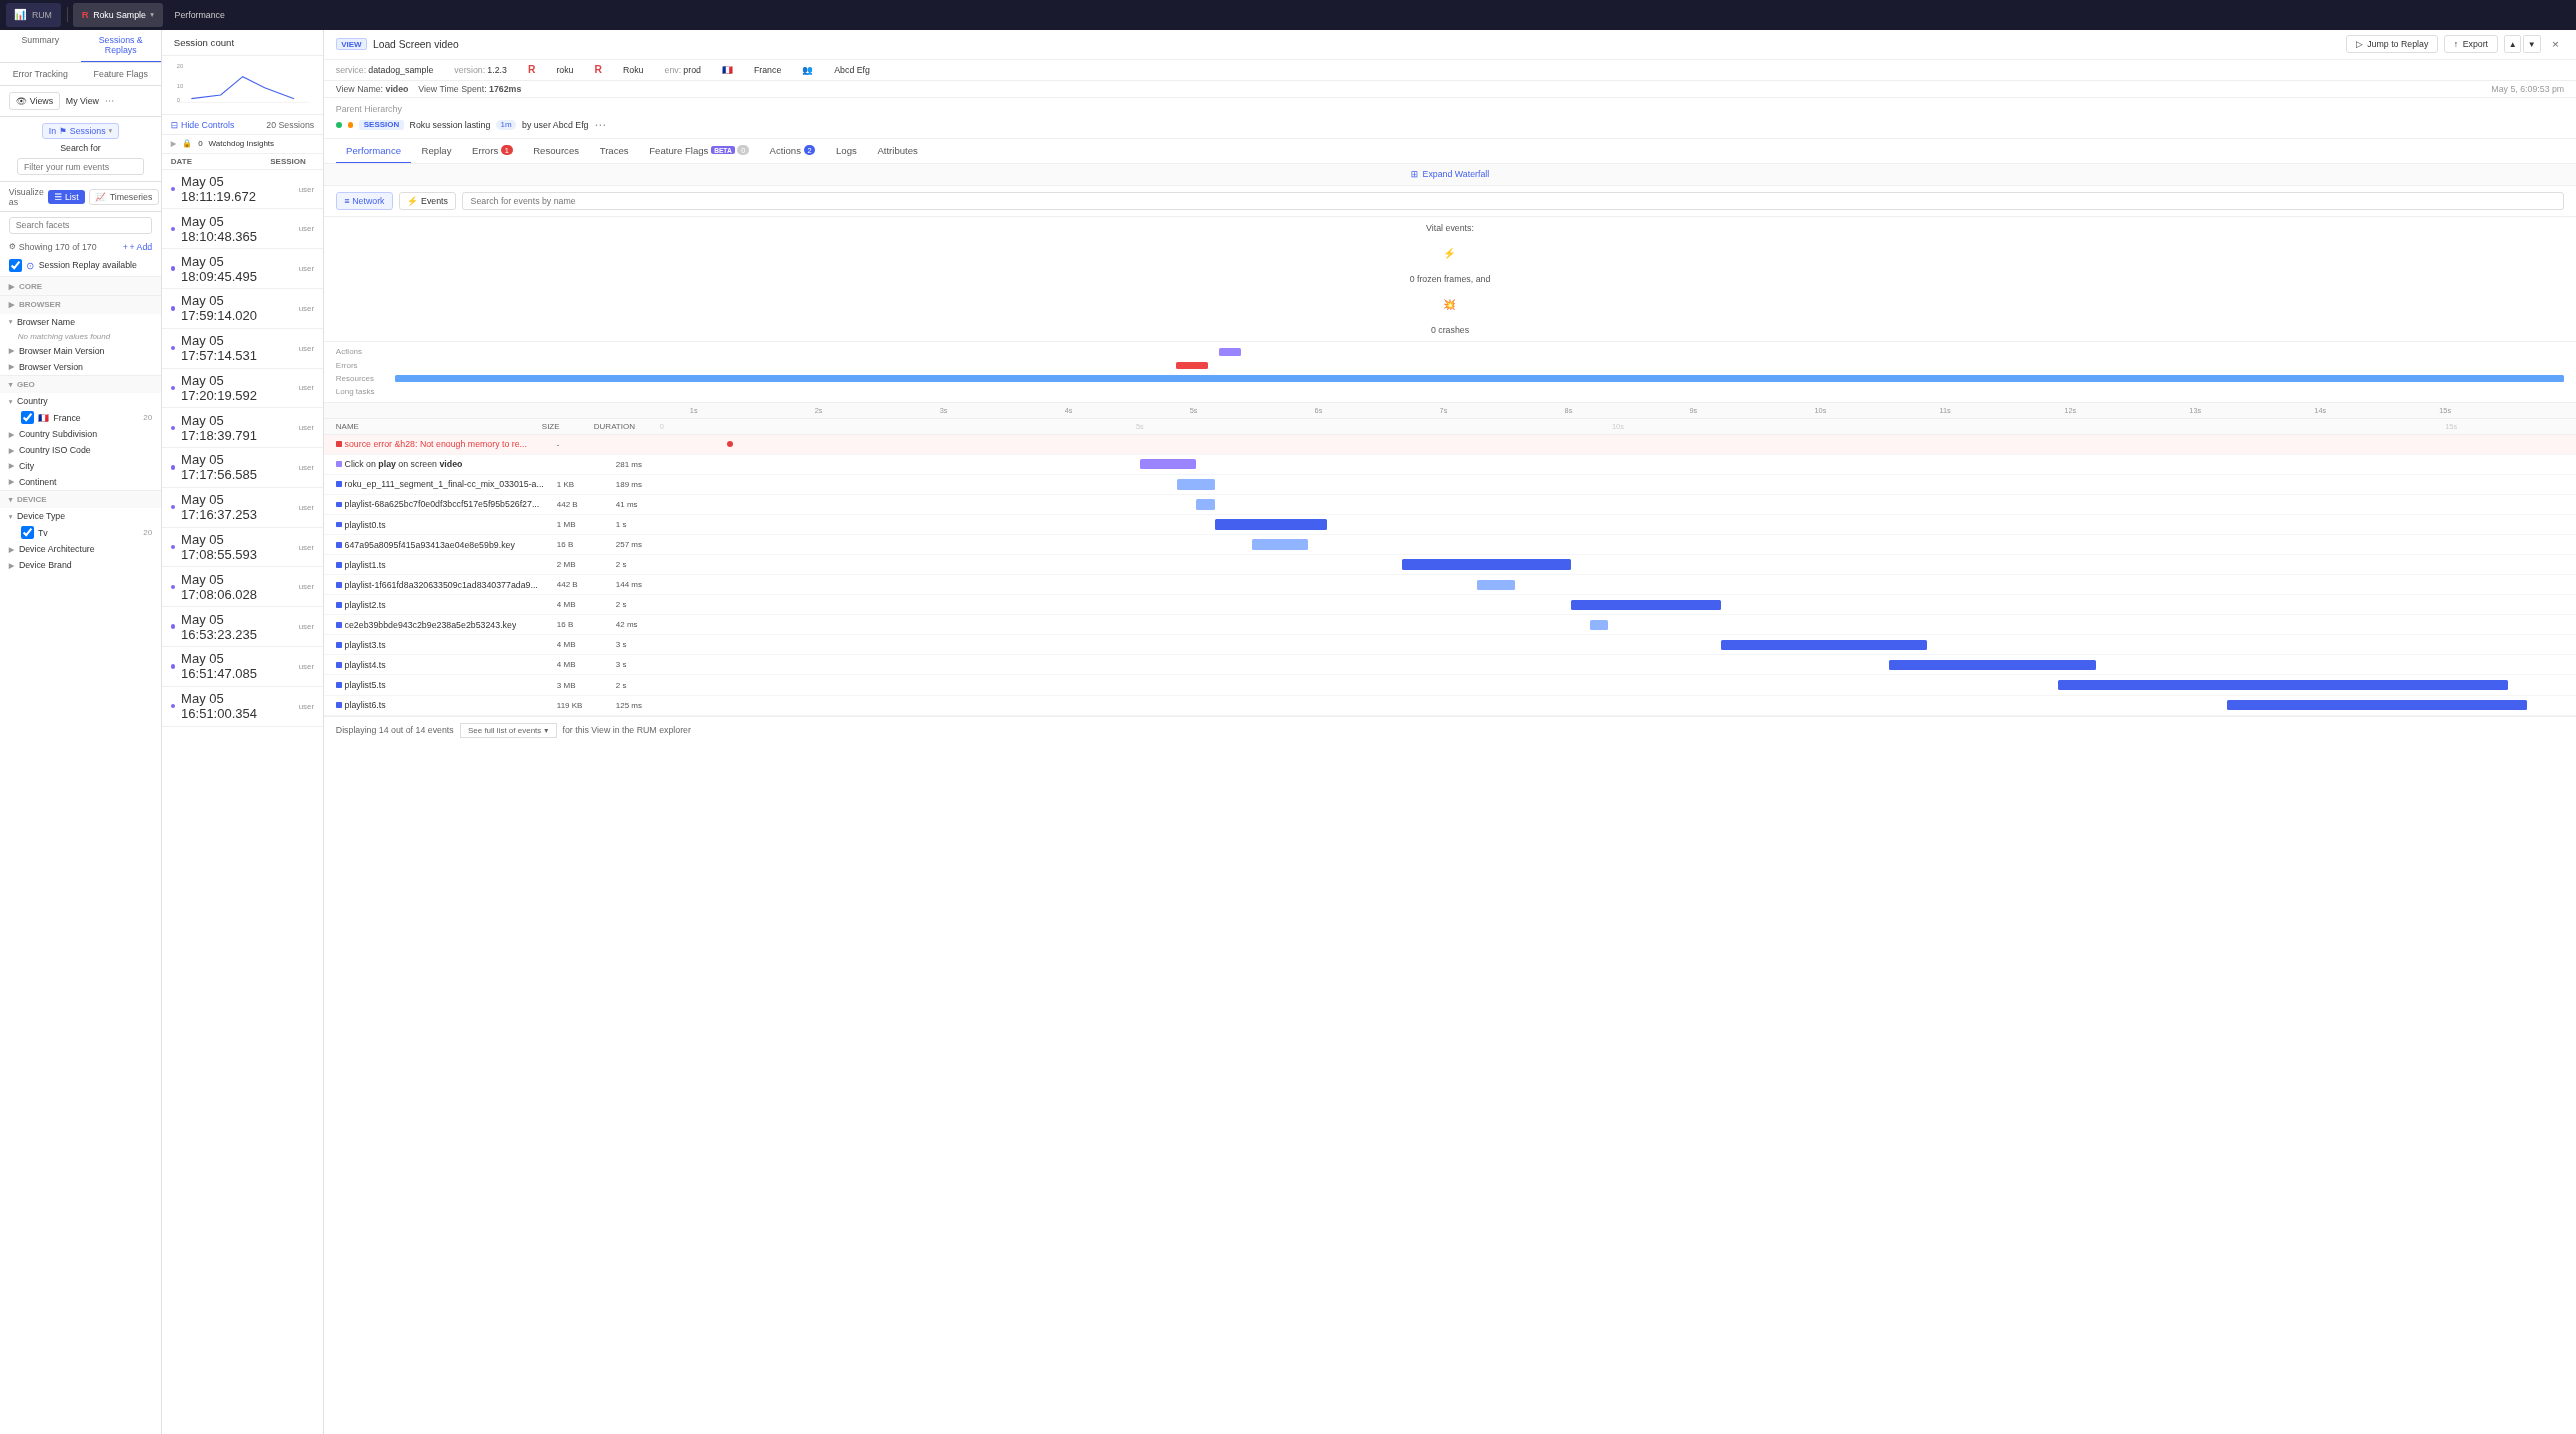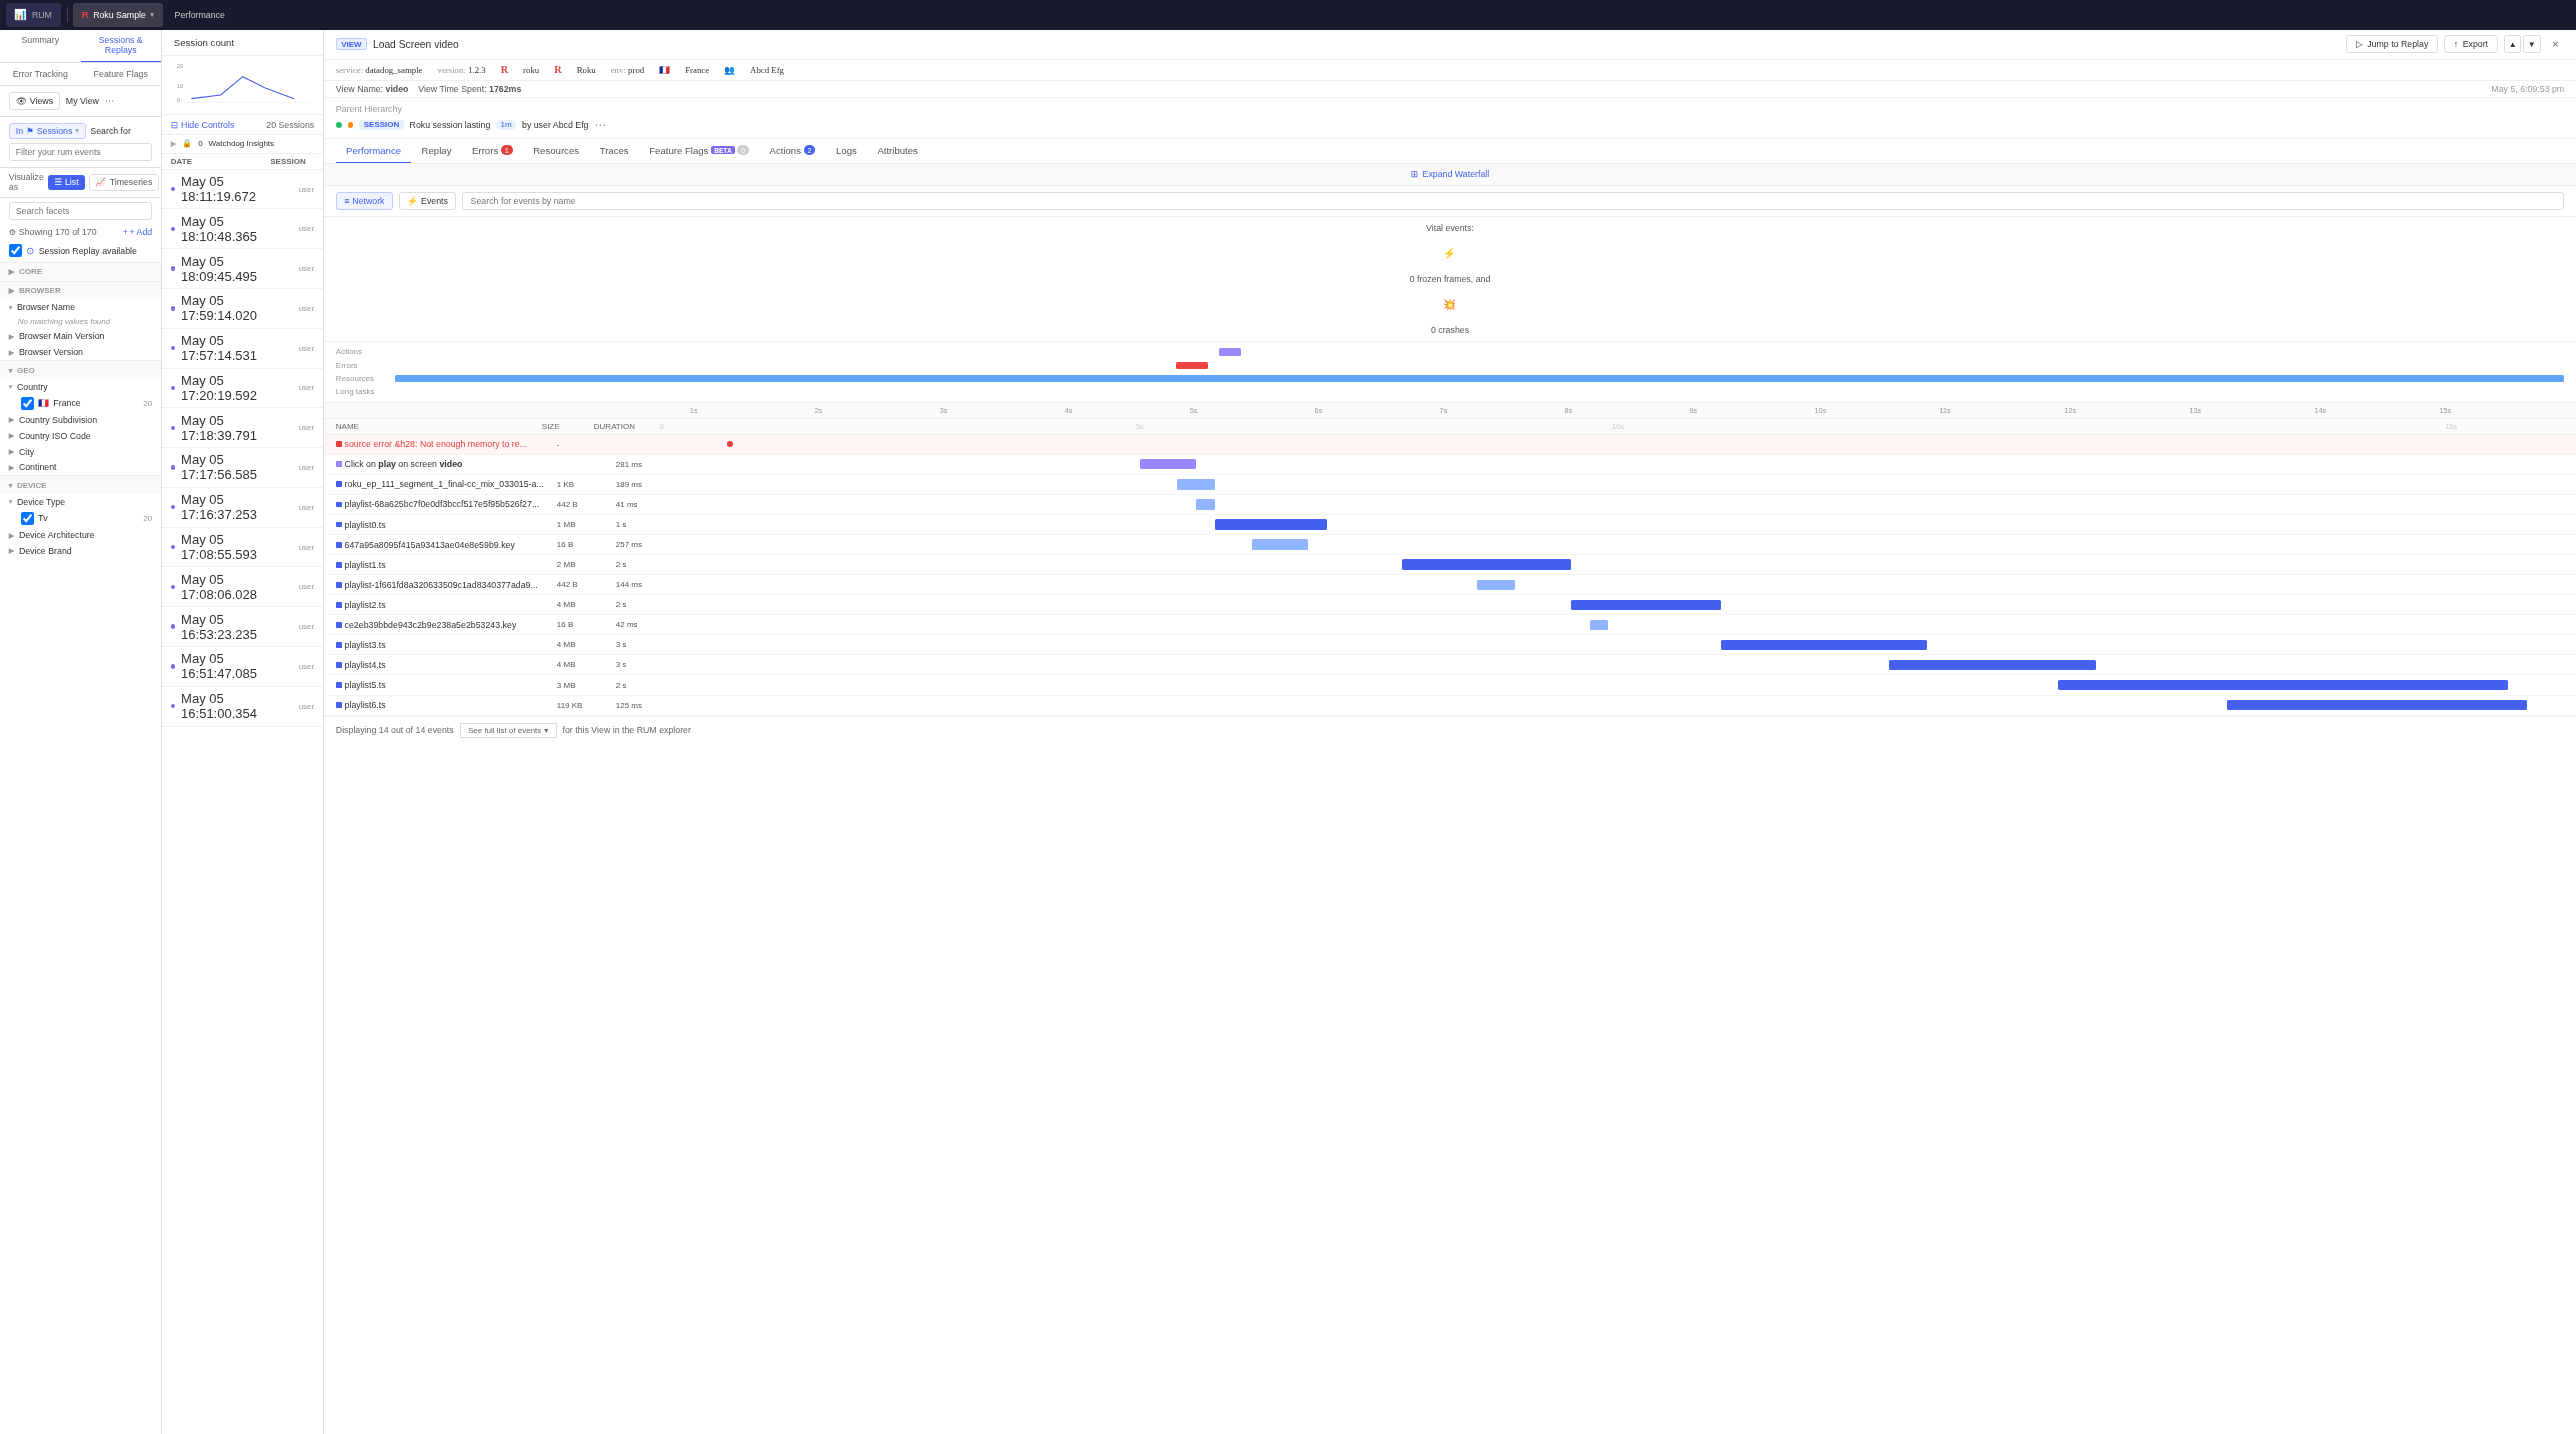--- a/index.html
+++ b/index.html
@@ -19,21 +19,21 @@
     .sidebar { width: 162px; background: #fff; border-right: 0.7px solid #e0e0e0; display: flex; flex-direction: column; overflow-y: auto; flex-shrink: 0; }
     .sidebar-nav-tabs { display: flex; border-bottom: 0.7px solid #e0e0e0; }
     .sidebar-nav-tab { flex: 1; text-align: center; padding: 5.9px 2.9px; font-size: 8.8px; cursor: pointer; color: #666; }
     .sidebar-nav-tab.active { color: #4361ee; border-bottom: 1.5px solid #4361ee; }
 
     .views-bar { display: flex; align-items: center; gap: 5.9px; padding: 5.9px 8.8px; border-bottom: 0.7px solid #e0e0e0; }
     .views-btn { display: flex; align-items: center; gap: 2.9px; padding: 2.9px 5.9px; border: 0.7px solid #ddd; border-radius: 2.9px; background: #fff; font-size: 8.8px; cursor: pointer; color: #333; }
     .my-view-label { font-size: 8.8px; color: #333; font-weight: 500; }
     .more-icon { color: #666; cursor: pointer; }
 
-    .search-filter-bar { padding: 5.9px 8.8px; border-bottom: 0.7px solid #e0e0e0; display: flex; align-items: center; gap: 4.4px; flex-wrap: wrap; }
+    .search-filter-bar { padding: 5.9px 8.8px; border-bottom: 0.7px solid #e0e0e0; display: flex; align-items: center; gap: 4.4px; flex-wrap: wrap; flex-direction: column; }
     .in-sessions-btn { display: flex; align-items: center; gap: 2.9px; background: #f0f4ff; border: 0.7px solid #c0ccff; border-radius: 2.9px; padding: 2.2px 5.9px; font-size: 8.8px; color: #4361ee; cursor: pointer; }
     .search-input { flex: 1; border: 0.7px solid #ddd; border-radius: 2.9px; padding: 2.9px 5.9px; font-size: 8.8px; color: #999; }
     .visualize-bar { display: flex; align-items: center; gap: 4.4px; padding: 4.4px 8.8px; border-bottom: 0.7px solid #e0e0e0; font-size: 8.8px; color: #666; }
     .vis-btn { display: flex; align-items: center; gap: 2.9px; padding: 2.2px 5.9px; border-radius: 2.9px; cursor: pointer; font-size: 8.8px; }
     .vis-btn.active { background: #4361ee; color: #fff; }
     .vis-btn:not(.active) { background: #fff; border: 0.7px solid #ddd; color: #555; }
 
     .facets-section { flex: 1; overflow-y: auto; }
     .search-facets-input { margin: 5.9px 8.8px; border: 0.7px solid #ddd; border-radius: 2.9px; padding: 2.9px 5.9px; font-size: 8.8px; width: calc(100% - 17.7px); }
     .showing-bar { display: flex; align-items: center; justify-content: space-between; padding: 2.9px 8.8px; font-size: 8.8px; color: #666; }
@@ -69,21 +69,21 @@
     .detail-header { display: flex; align-items: center; justify-between; padding: 5.9px 11.8px; border-bottom: 0.7px solid #eee; background: #fff; position: relative; }
     .detail-header-left { display: flex; align-items: center; gap: 5.9px; flex: 1; }
     .view-badge { background: #e8f0fe; color: #4361ee; border: 0.7px solid #c0ccff; border-radius: 2.2px; padding: 0.7px 4.4px; font-size: 8px; font-weight: 600; }
     .detail-header-actions { display: flex; align-items: center; gap: 5.9px; margin-left: auto; }
     .jump-replay-btn { display: flex; align-items: center; gap: 4.4px; border: 0.7px solid #ddd; border-radius: 2.9px; padding: 2.9px 8.8px; font-size: 8.8px; cursor: pointer; color: #333; background: #fff; }
     .export-btn { display: flex; align-items: center; gap: 4.4px; border: 0.7px solid #ddd; border-radius: 2.9px; padding: 2.9px 8.8px; font-size: 8.8px; cursor: pointer; color: #333; background: #fff; }
     .nav-arrows { display: flex; gap: 1.5px; }
     .nav-arrow { border: 0.7px solid #ddd; background: #fff; width: 17.7px; height: 17.7px; display: flex; align-items: center; justify-content: center; cursor: pointer; font-size: 8px; border-radius: 2.2px; }
     .close-btn { width: 17.7px; height: 17.7px; display: flex; align-items: center; justify-content: center; cursor: pointer; font-size: 11.8px; color: #666; }
 
-    .service-info { display: flex; align-items: center; gap: 15px; padding: 4.4px 11.8px; border-bottom: 0.7px solid #eee; font-size: 8.8px; flex-wrap: wrap; font-family: Liberation Serif, serif; }
+    .service-info { display: flex; align-items: center; gap: 21px; padding: 4.4px 11.8px; border-bottom: 0.7px solid #eee; font-size: 8.8px; flex-wrap: wrap; }
     .service-chip { display: flex; align-items: center; gap: 2.2px; color: #333; }
     .service-key { color: #999; }
     .service-val { color: #333; font-weight: 500; }
     .rum-icon { color: #dd4444; font-size: 10.3px; font-weight: bold; }
 
     .view-name-row { display: flex; align-items: center; justify-content: space-between; padding: 2.9px 11.8px 2.9px; font-size: 8.8px; border-bottom: 0.7px solid #eee; color: #555; }
     .view-name-row .date-info { color: #999; font-size: 8.8px; }
 
     .hierarchy-section { padding: 5.9px 11.8px; border-bottom: 0.7px solid #eee; }
     .hierarchy-label { font-size: 8.8px; color: #999; margin-bottom: 4.4px; }

